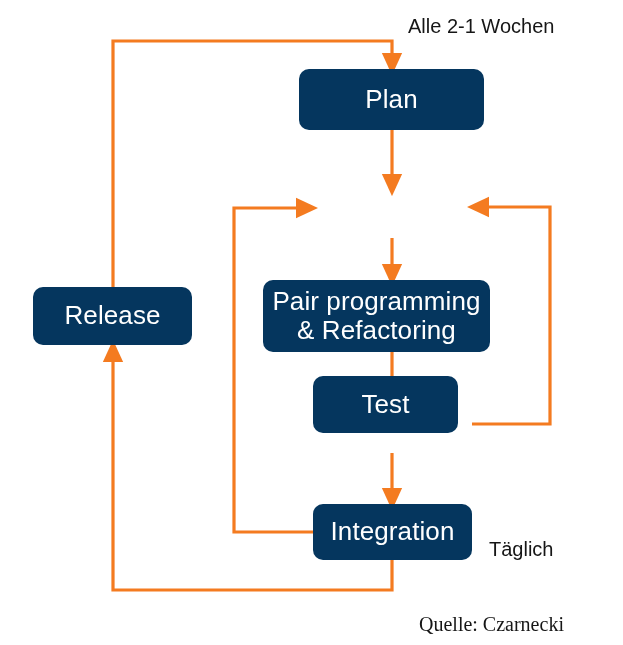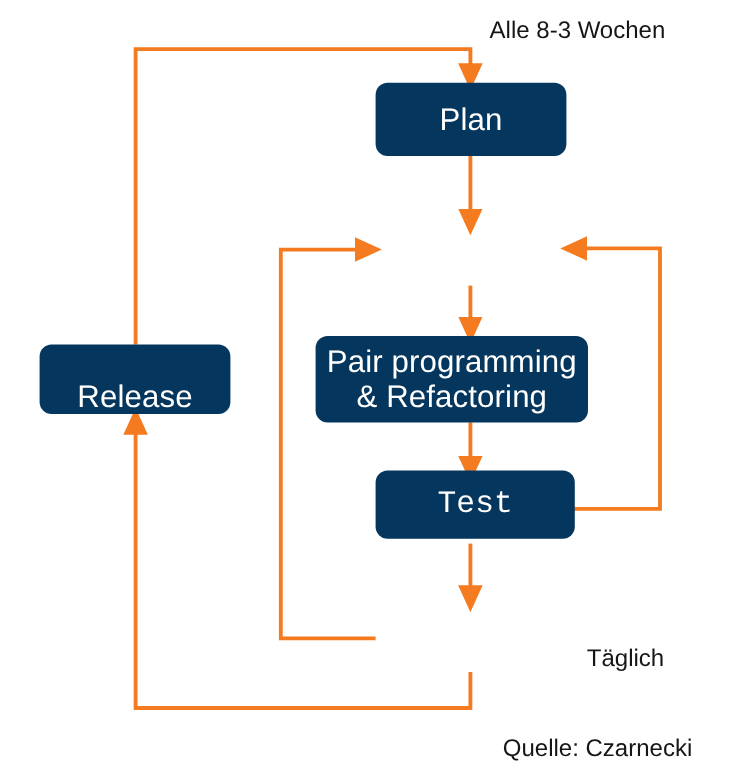--- a/index.html
+++ b/index.html
@@ -75,38 +75,41 @@
       <path d="M472,424 L550,424 L550,207 L479,207" marker-end="url(#arrowhead)"></path>
 
       <path d="M392,453 L392,498" marker-end="url(#arrowhead)"></path>
 
       <path d="M313,532 L234,532 L234,208 L306,208" marker-end="url(#arrowhead)"></path>
 
       <path d="M392,560 L392,590 L113,590 L113,352" marker-end="url(#arrowhead)"></path>
     </g>
   </svg>
 
-  <div class="node" style="left:313px; top:69px; width:159px; height:61px;">
+  <div class="node" style="left:299px; top:69px; width:185px; height:61px;">
     <span class="node-label">Plan</span>
   </div>
 
 
   <div class="node" style="left:263px; top:280px; width:227px; height:72px;">
     <span class="node-label">Pair programming
 &amp; Refactoring</span>
   </div>
 
-  <div class="node" style="left:313px; top:392px; width:166px; height:57px;font-family:Liberation Mono, monospace;">
+  <div class="node" style="left:313px; top:376px; width:145px; height:57px;">
     <span class="node-label">Test</span>
   </div>
 
+  <div class="node" style="left:313px; top:504px; width:159px; height:56px;">
+    <span class="node-label">Integration</span>
+  </div>
 
-  <div class="node" style="left:33px; top:287px; width:159px; height:58px;align-items:flex-end;">
+  <div class="node" style="left:33px; top:287px; width:159px; height:58px;">
     <span class="node-label">Release</span>
   </div>
 
-  <div class="caption" style="left:408px; top:15px;">Alle 8-3 Wochen</div>
+  <div class="caption" style="left:408px; top:15px;">Alle 2-1 Wochen</div>
 
   <div class="caption" style="left:489px; top:538px;">Täglich</div>
 
-  <div class="caption" style="left:419px; top:613px;">Quelle: Czarnecki</div>
+  <div class="caption" style="left:419px; top:613px;font-family:Liberation Serif, serif;">Quelle: Czarnecki</div>
 
 </div>
 
 </body></html>

